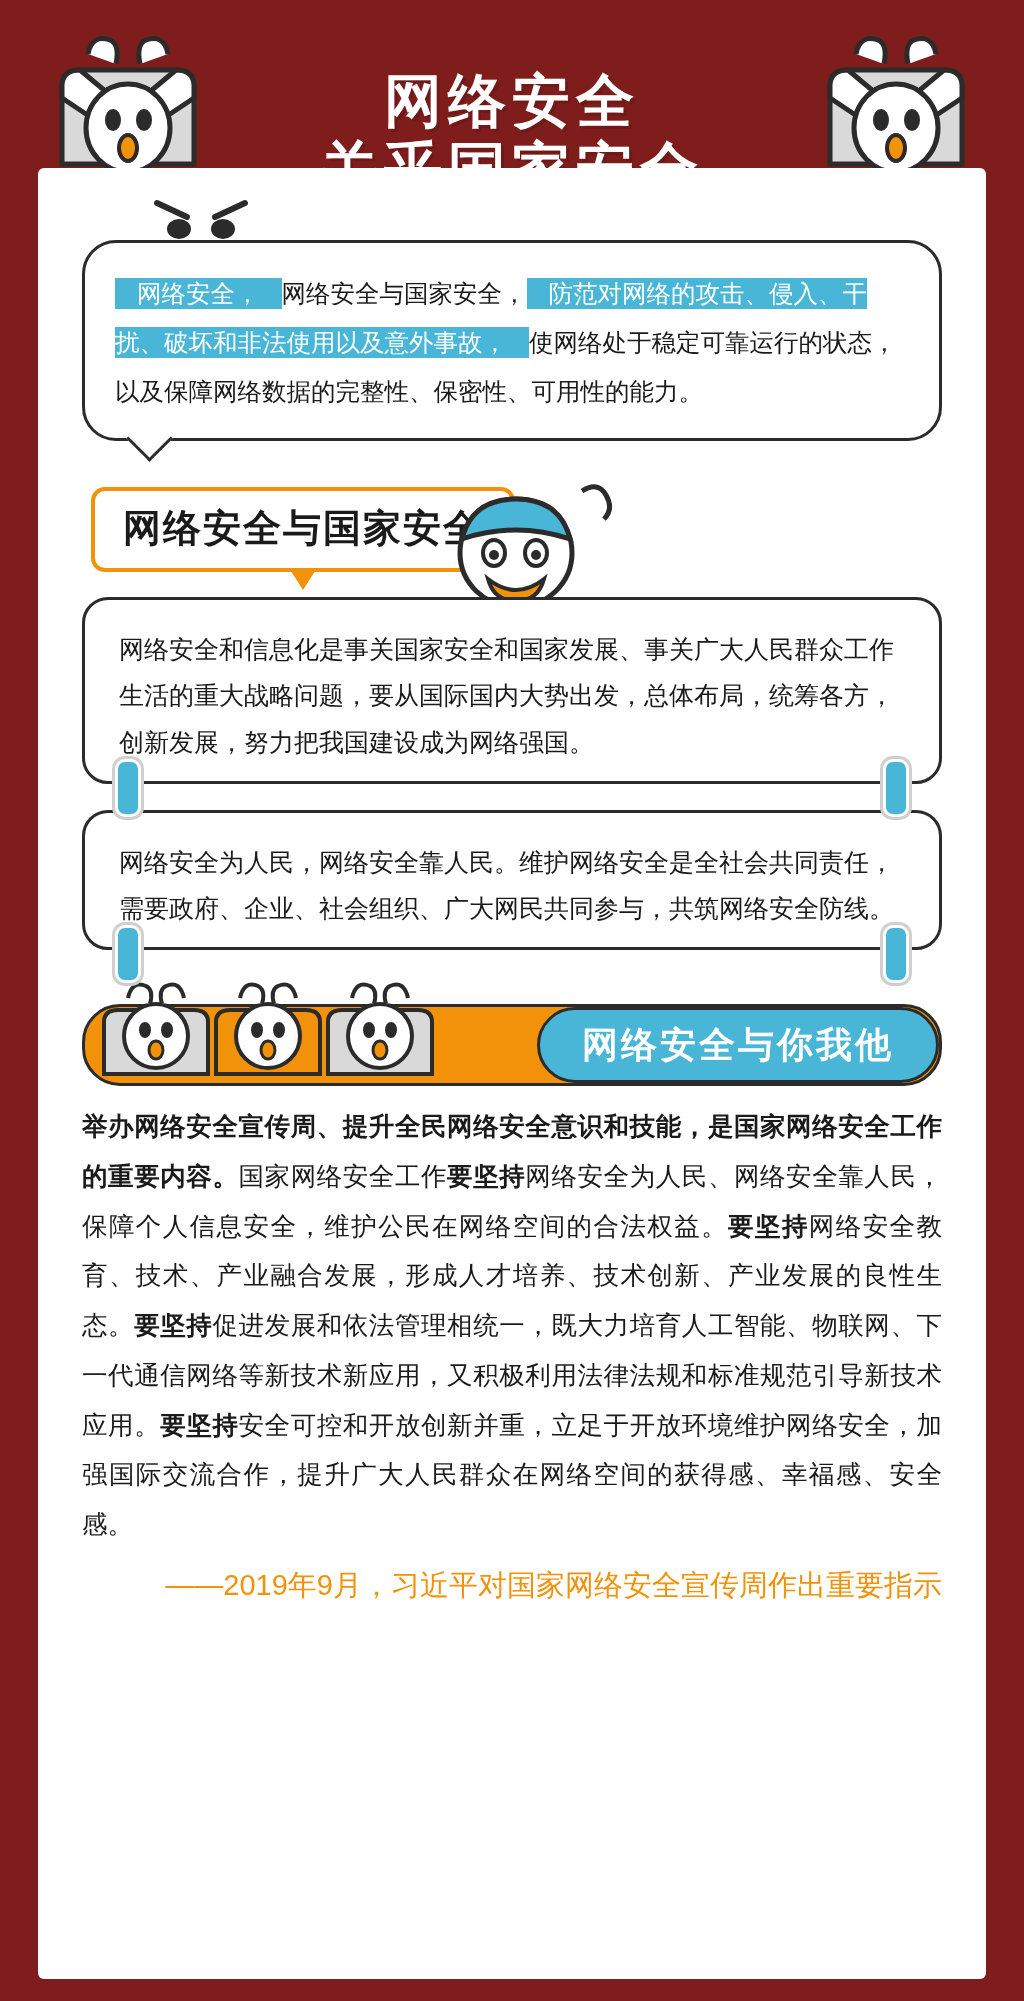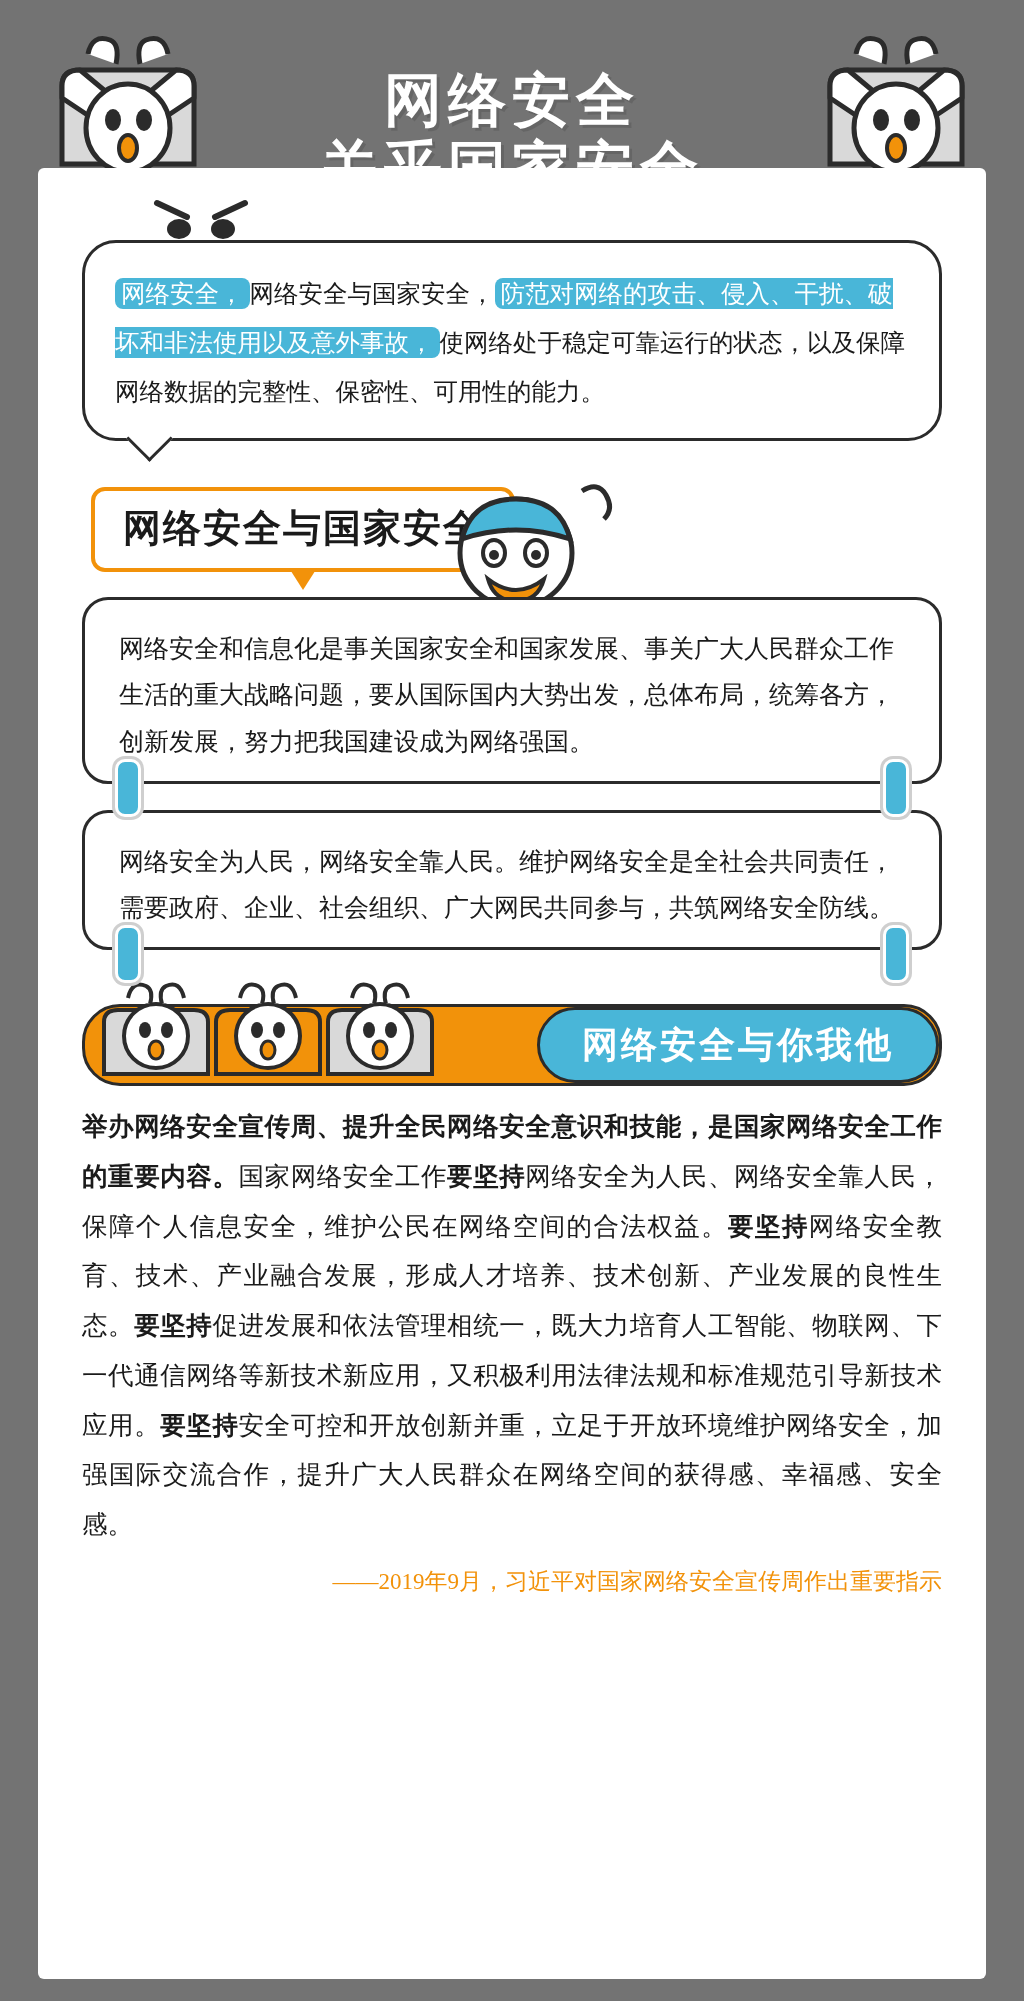--- a/index.html
+++ b/index.html
@@ -7,24 +7,23 @@
     padding: 0;
     background: #ffffff;
   }
   body {
     font-family: "Liberation Sans", "DejaVu Sans", sans-serif;
   }
   .poster {
     position: relative;
     width: 1024px;
     height: 2001px;
-    background: #737373;
+    background: #7f1d1d;
     overflow: hidden;
     box-sizing: border-box;
-    font-family: Liberation Serif, serif;
   }
 
   
   .header {
     position: relative;
     height: 210px;
   }
   .header-title {
     position: absolute;
     left: 0; right: 0;
@@ -67,22 +66,22 @@
     border: 3px solid #2b2b2b;
     border-radius: 34px;
     padding: 26px 30px 22px 30px;
     font-size: 24.5px;
     line-height: 2.0;
     color: #1a1a1a;
   }
   .definition .hl {
     background: #49b6d8;
     color: #ffffff;
-    padding: 2px 6px;
-    border-radius: 8px;
+    padding: 2px 22px;
+    border-radius: 0;
   }
   .definition .tail {
     position: absolute;
     left: 48px;
     bottom: -17px;
     width: 30px;
     height: 30px;
     background: #ffffff;
     border-right: 3px solid #2b2b2b;
     border-bottom: 3px solid #2b2b2b;
@@ -220,21 +219,21 @@
     font-size: 25.5px;
     line-height: 1.95;
     color: #1a1a1a;
     text-align: justify;
   }
   .body-text b { font-weight: bold; }
   .body-src {
     margin: 16px 44px 0 44px;
     text-align: right;
     color: #F2920A;
-    font-size: 23px;
+    font-size: 29px;
   }
 </style>
 </head>
 <body>
 
 <div class="poster">
 
   <div class="header">
 
     <div class="head-mascot left">

